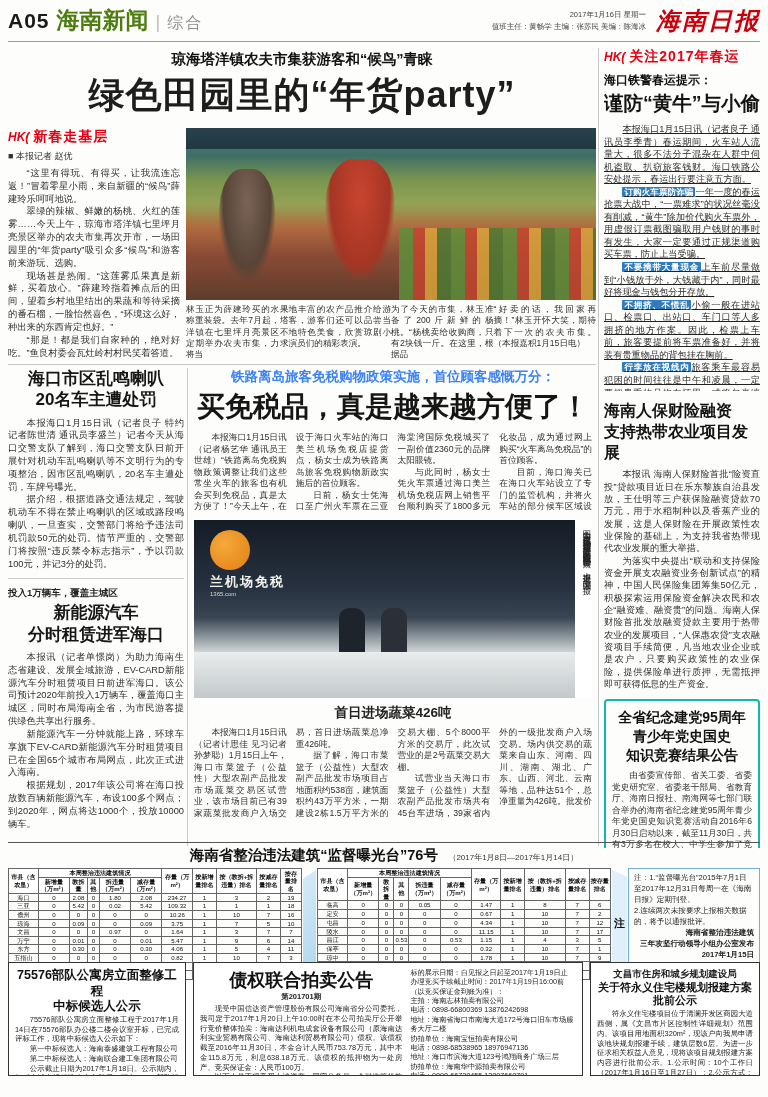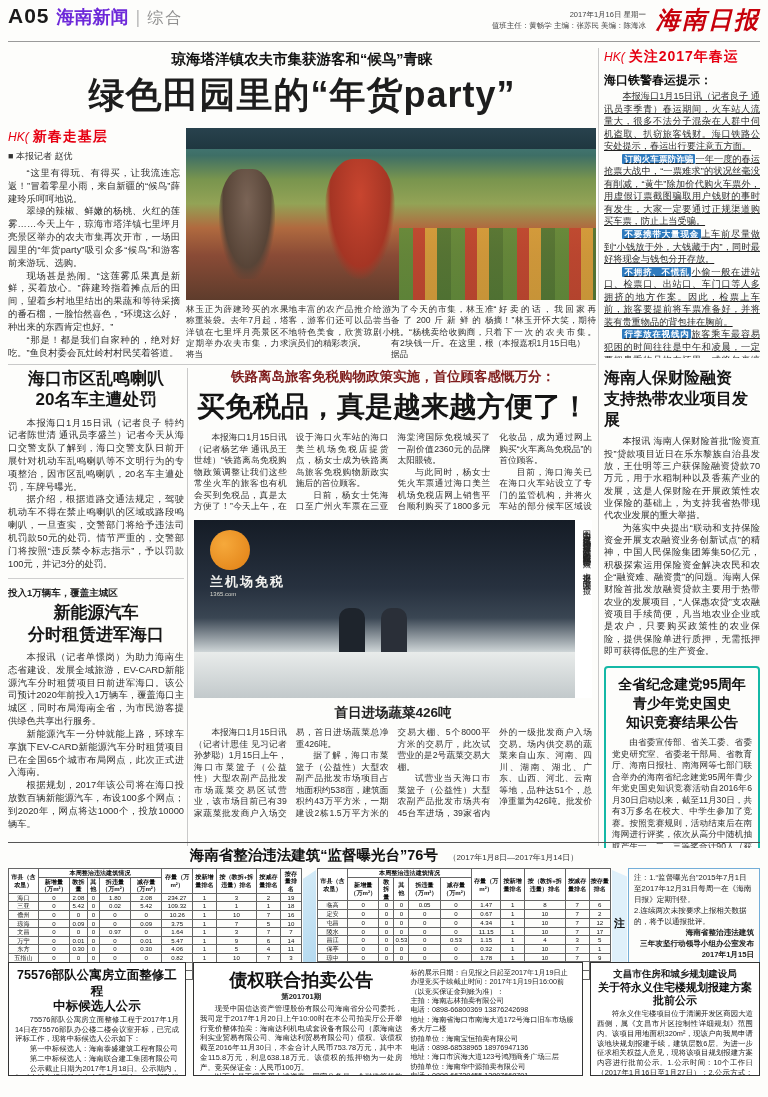--- a/index.html
+++ b/index.html
@@ -1,38 +1,38 @@
 <!DOCTYPE html>
 <html><head>
 <meta charset="utf-8">
 <style>
   * { margin:0; padding:0; box-sizing:border-box; }
   html,body { width:768px; background:#fbfaf7; }
   body { font-family:"Liberation Sans", sans-serif; color:#222; }
   .page { position:relative; width:768px; height:1097px; overflow:hidden; background:#fdfdfb; }
 
   
-  .hdr { position:absolute; top:4px; left:8px; width:752px; height:38px; border-bottom:1px solid #9a9a9a; display:flex; align-items:flex-start; justify-content:space-between; padding-bottom:4px; }
+  .hdr { position:absolute; top:4px; left:8px; width:752px; height:38px; border-bottom:1px solid #9a9a9a; display:flex; align-items:center; justify-content:space-between; padding-bottom:4px; }
   .hdr-left { display:flex; align-items:baseline; gap:7px; }
   .page-no { font-size:21px; font-weight:bold; color:#1a1a1a; letter-spacing:1px; }
-  .section-title { font-size:18px; font-weight:bold; color:#6d28d9; }
+  .section-title { font-size:23px; font-weight:bold; color:#4d7c0f; }
   .hdr-sep { color:#bbb; font-size:18px; }
   .subsection { font-size:16px; color:#8f8f8f; letter-spacing:2px; }
   .hdr-right { display:flex; align-items:center; gap:10px; }
   .hdr-meta { text-align:right; font-size:7.5px; color:#444; line-height:1.5; }
   .masthead { font-family:"DejaVu Serif", serif; font-style:italic; font-weight:bold; font-size:24px; color:#c7000b; letter-spacing:2px; }
 
   
   .lead { position:absolute; top:48px; left:8px; width:588px; height:314px; overflow:hidden; }
   .lead-kicker { text-align:center; font-size:14.5px; font-weight:bold; color:#111; margin-top:2px; }
   .lead-headline { text-align:center; font-size:36px; font-weight:bold; color:#1d1d1d; letter-spacing:1px; margin-top:2px; }
   .lead-row { display:flex; margin-top:8px; gap:6px; }
   .lead-leftcol { width:172px; flex:none; height:236px; overflow:hidden; }
   .badge-row { display:flex; align-items:center; gap:4px; margin-bottom:4px; }
-  .hk-mark { color:#e60012; font-weight:normal; font-size:12px; font-style:italic; }
+  .hk-mark { color:#e60012; font-weight:bold; font-size:12px; font-style:italic; }
   .badge-text { color:#e60012; font-weight:bold; font-size:14px; letter-spacing:1px; }
   .byline { font-size:9px; color:#333; margin:3px 0 4px 0; }
   .smalltext p { font-size:9.3px; line-height:1.38; text-align:justify; text-indent:2em; color:#2e2e2e; }
   .lead-photo-wrap { flex:1; display:flex; flex-direction:column; gap:4px; }
   .photo-market { height:172px; position:relative; overflow:hidden; background:linear-gradient(180deg,#49808a 0%,#3e6f66 16%,#79954e 30%,#93a356 44%,#b06a3f 58%,#8a4b36 74%,#5e3c2c 100%); }
   .pm-person { position:absolute; left:34%; top:18%; width:70px; height:120px; background:radial-gradient(ellipse at 50% 30%, #c8452f 0%, #a53524 60%, rgba(0,0,0,0) 72%); border-radius:40%; }
   .pm-person2 { position:absolute; left:8%; top:24%; width:56px; height:110px; background:radial-gradient(ellipse at 50% 30%, #7a6456 0%, #574437 60%, rgba(0,0,0,0) 75%); border-radius:40%; }
   .pm-produce { position:absolute; left:52%; bottom:0; width:48%; height:42%; background:repeating-linear-gradient(90deg,#5d8f3a 0 14px,#c2452e 14px 26px,#d9a33a 26px 38px,#4c7a33 38px 52px); opacity:.85; }
   .pm-canopy { position:absolute; left:0; top:0; width:100%; height:12%; background:linear-gradient(180deg,#28424d,#1f3740); }
   .lead-bottom { display:flex; height:56px; overflow:hidden; }
@@ -43,21 +43,21 @@
   .hline { position:absolute; height:1px; background:#c9c9c9; }
 
   
   .leftcol2 { position:absolute; top:368px; left:8px; width:176px; height:482px; overflow:hidden; }
   .art-head-md { font-size:17px; font-weight:bold; color:#161616; text-align:center; line-height:1.25; margin-bottom:6px; }
   .art-kicker-sm { font-size:9.5px; font-weight:bold; color:#222; margin-bottom:2px; }
   .col-div { border:none; border-top:1px solid #cfcfcf; margin:8px 0; }
 
   
   .centercol { position:absolute; top:368px; left:194px; width:398px; height:478px; overflow:hidden; }
-  .df-kicker { text-align:center; font-size:13.5px; font-weight:bold; color:#7f1d1d; }
+  .df-kicker { text-align:center; font-size:13.5px; font-weight:bold; color:#3b82f6; }
   .df-headline { text-align:center; font-size:28px; font-weight:bold; color:#151515; margin:2px 0 6px 0; }
   .cols4 { column-count:4; column-gap:9px; }
   .cols4 p { font-size:8.7px; line-height:1.33; text-align:justify; text-indent:2em; color:#2e2e2e; }
   .df-body { height:82px; overflow:hidden; }
   .photo-row { display:flex; margin:6px 0; height:178px; }
   .photo-df { flex:1; position:relative; overflow:hidden; background:linear-gradient(180deg,#151c26 0%,#27313f 38%,#3a4653 55%,#cdd4d6 74%,#a9b2b6 100%); }
   .df-logo { position:absolute; left:16px; top:10px; width:150px; color:#fff; }
   .df-logo .disc { width:40px; height:40px; border-radius:50%; background:radial-gradient(circle at 35% 35%, #f6a93b, #e07f14); margin-bottom:3px; }
   .df-logo .lg-main { font-size:13px; font-weight:bold; color:#f2f2ef; letter-spacing:2px; }
   .df-logo .lg-sub { font-size:6px; color:#d8d8cf; }
@@ -228,20 +228,21 @@
         <p>试营业当天海口市菜篮子（公益性）大型农副产品批发市场共有45台车进场，39家省内外的一级批发商户入场交易。场内供交易的蔬菜来自山东、河南、四川、湖南、湖北、广东、山西、河北、云南等地，品种达51个，总净重量为426吨。批发价格大部分比其他批发市场均价低0.1—0.3元。</p>
       </div>
   </div>
 
   <div class="rightcol">
     <div class="rc-badge">
       <span class="hk-mark">HK(</span>
       <span class="badge-text">关注2017年春运</span>
     </div>
     <div class="rc-kicker">海口铁警春运提示：</div>
+    <div class="rc-headline">谨防“黄牛”与小偷</div>
     <div class="spring-body">
       <p>本报海口1月15日讯（记者良子 通讯员李季青）春运期间，火车站人流量大，很多不法分子混杂在人群中伺机盗取、扒窃旅客钱财。海口铁路公安处提示，春运出行要注意五方面。</p>
       <div>
           <p class="tip"><span class="tip-tag">订购火车票防诈骗</span><span>一年一度的春运抢票大战中，“一票难求”的状况丝毫没有削减，“黄牛”除加价代购火车票外，用虚假订票截图骗取用户钱财的事时有发生，大家一定要通过正规渠道购买车票，防止上当受骗。</span></p>
           <p class="tip"><span class="tip-tag">不要携带大量现金</span><span>上车前尽量做到“小钱放于外，大钱藏于内”，同时最好将现金与钱包分开存放。</span></p>
           <p class="tip"><span class="tip-tag">不拥挤、不慌乱</span><span>小偷一般在进站口、检票口、出站口、车门口等人多拥挤的地方作案。因此，检票上车前，旅客要提前将车票准备好，并将装有贵重物品的背包挂在胸前。</span></p>
           <p class="tip"><span class="tip-tag">行李放在视线内</span><span>旅客乘车最容易犯困的时间往往是中午和凌晨，一定要把贵重物品抱在怀里，或将包裹缠在手臂上。行李应放在自己头顶上方偏往前的行李架上，也可以用链条将行李锁在行李架上。</span></p>
         </div>
     </div>
     <div class="picc-head">

